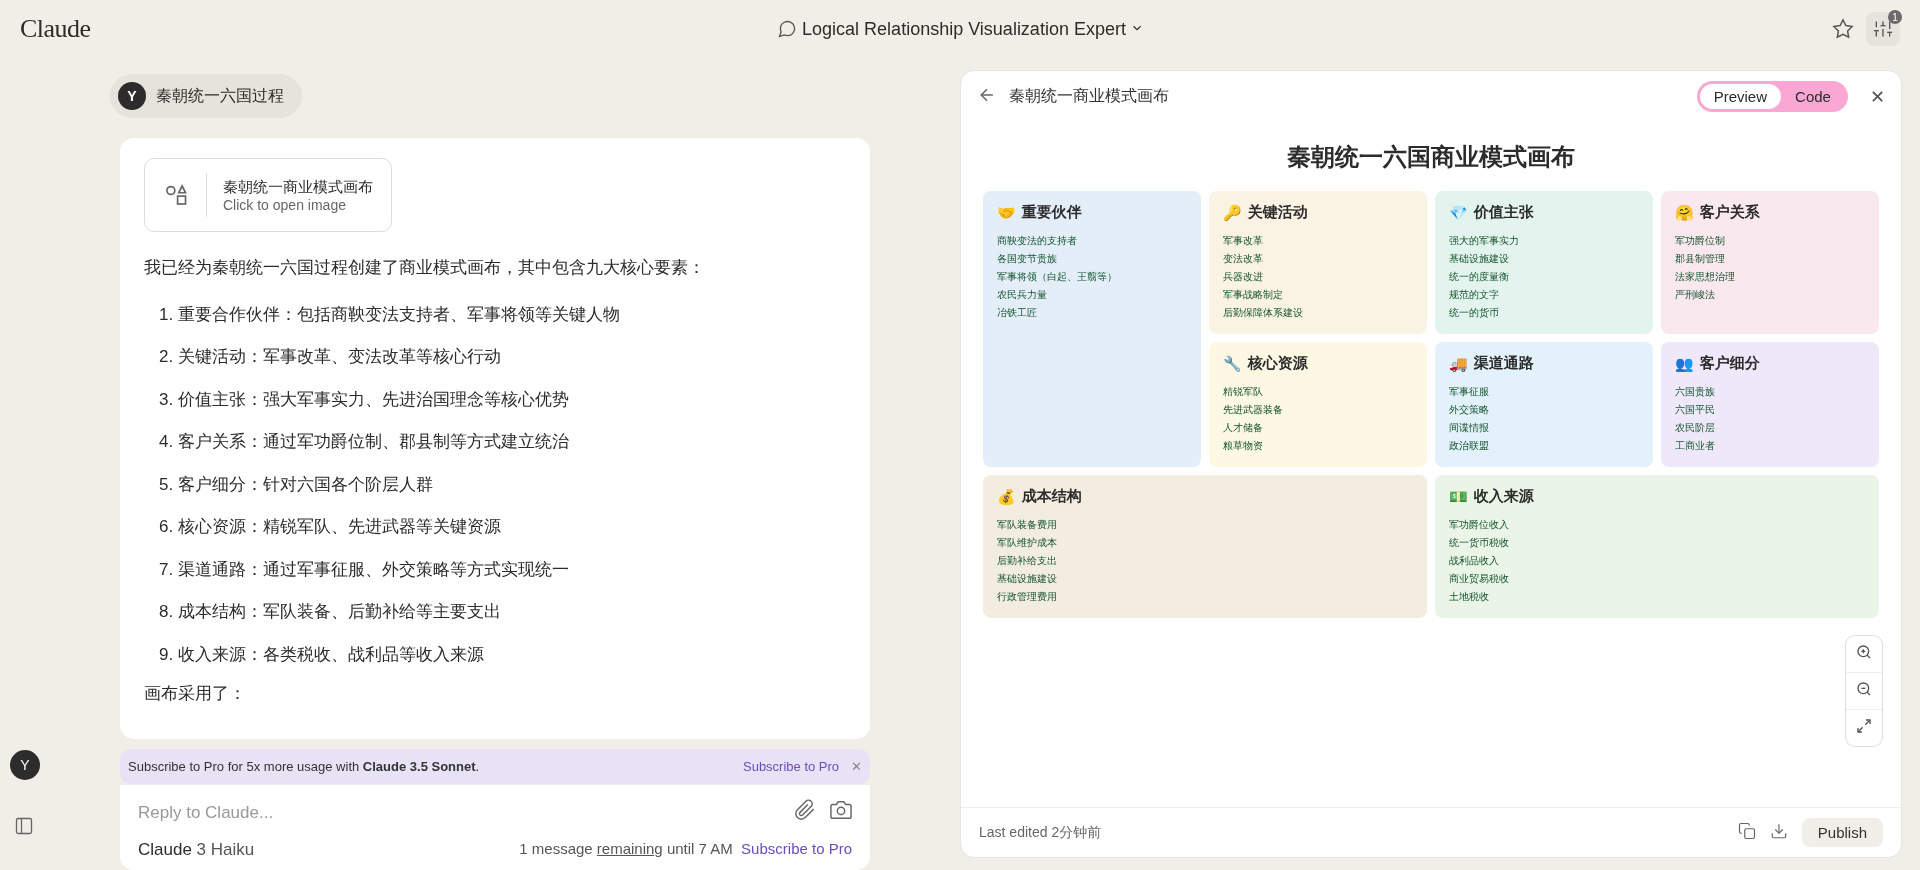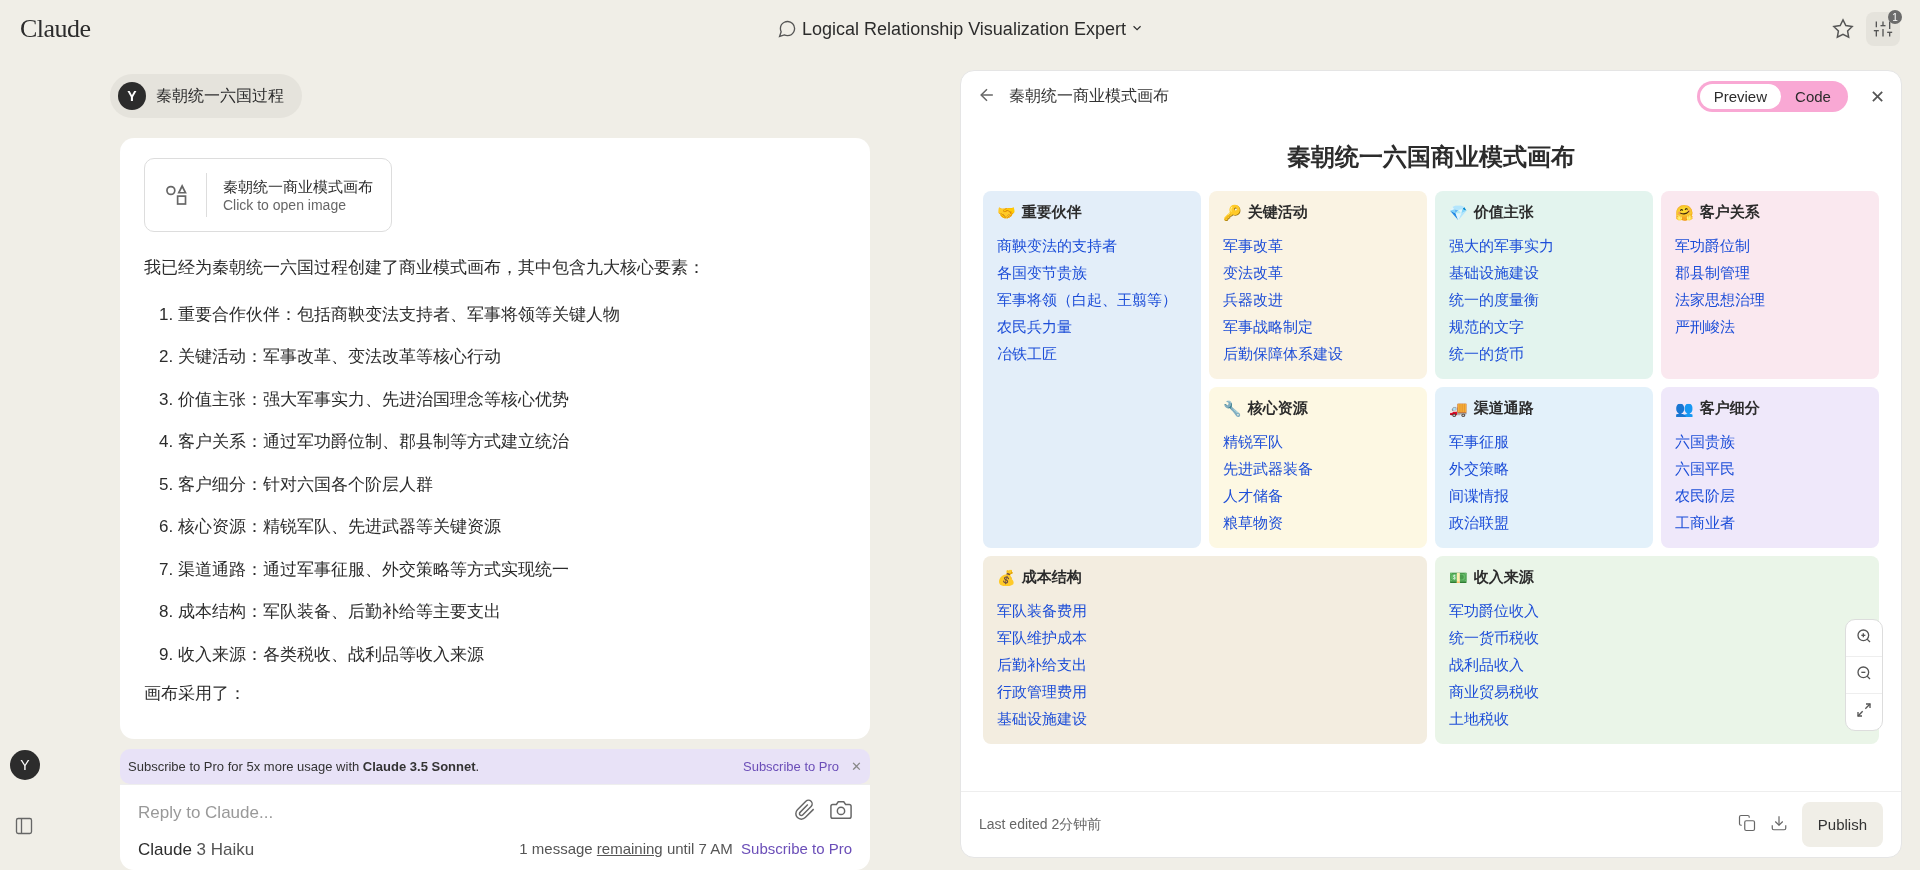--- a/index.html
+++ b/index.html
@@ -46,34 +46,34 @@
 .toggle span{padding:4px 14px;border-radius:18px;font-size:15px;cursor:pointer}
 .toggle .active{background:#fff;font-weight:500}
 .close-artifact{margin-left:10px;color:#555;cursor:pointer;font-size:18px}
 .artifact-body{flex:1;overflow:auto;padding:18px 22px;position:relative}
 .canvas-title{text-align:center;font-size:24px;font-weight:700;margin-bottom:18px}
 .canvas-grid{display:grid;grid-template-columns:repeat(4,1fr);gap:8px}
 .canvas-grid.bottom{grid-template-columns:1fr 1fr;margin-top:8px}
 .cell{background:#f5f5f5;border-radius:8px;padding:12px 14px;min-height:90px}
 .cell h3{font-size:15px;font-weight:700;margin-bottom:10px;display:flex;align-items:center;gap:6px}
 .cell ul{list-style:none}
-.cell li{font-size:15px;color:#1d4ed8;line-height:1.8}
+.cell li{font-size:10px;color:#14532d;line-height:1.8}
 .c-blue{background:#e3eef9}
 .c-beige{background:#faf3e3}
 .c-cyan{background:#e3f4ee}
 .c-pink{background:#fae8ef}
 .c-yellow{background:#fdf8e3}
 .c-sky{background:#e3f1fa}
 .c-purple{background:#efe8fa}
 .c-tan{background:#f3ede0}
 .c-green{background:#eaf5e8}
 .tall{grid-row:span 2}
 .artifact-footer{display:flex;align-items:center;padding:10px 18px;border-top:1px solid #eee;font-size:14px;color:#666}
 .footer-actions{margin-left:auto;display:flex;gap:14px;align-items:center}
-.publish-btn{background:#f0eee7;padding:14px 16px;border-radius:8px;font-size:15px;color:#333;cursor:pointer}
+.publish-btn{background:#f0eee7;padding:6px 16px;border-radius:8px;font-size:15px;color:#333;cursor:pointer}
 .zoom-controls{position:absolute;right:18px;bottom:60px;background:#fff;border:1px solid #ddd;border-radius:10px;display:flex;flex-direction:column}
 .zoom-controls div{padding:8px 10px;border-bottom:1px solid #eee;cursor:pointer;color:#555}
 .zoom-controls div:last-child{border-bottom:none}
 .chevron{display:inline-block;transform:rotate(0deg)}
 </style>
 </head>
 <body>
 
 <div class="header">
   <div class="logo">Claude</div>
@@ -289,22 +289,22 @@
       <div class="canvas-grid bottom">
         <div class="cell c-tan">
           <h3>
               <span>💰</span>
               <span>成本结构</span>
             </h3>
           <ul>
               <li>军队装备费用</li>
               <li>军队维护成本</li>
               <li>后勤补给支出</li>
+              <li>基础设施建设</li>
               <li>行政管理费用</li>
-              <li>基础设施建设</li>
             </ul>
         </div>
         <div class="cell c-green">
           <h3>
               <span>💵</span>
               <span>收入来源</span>
             </h3>
           <ul>
               <li>军功爵位收入</li>
               <li>统一货币税收</li>

